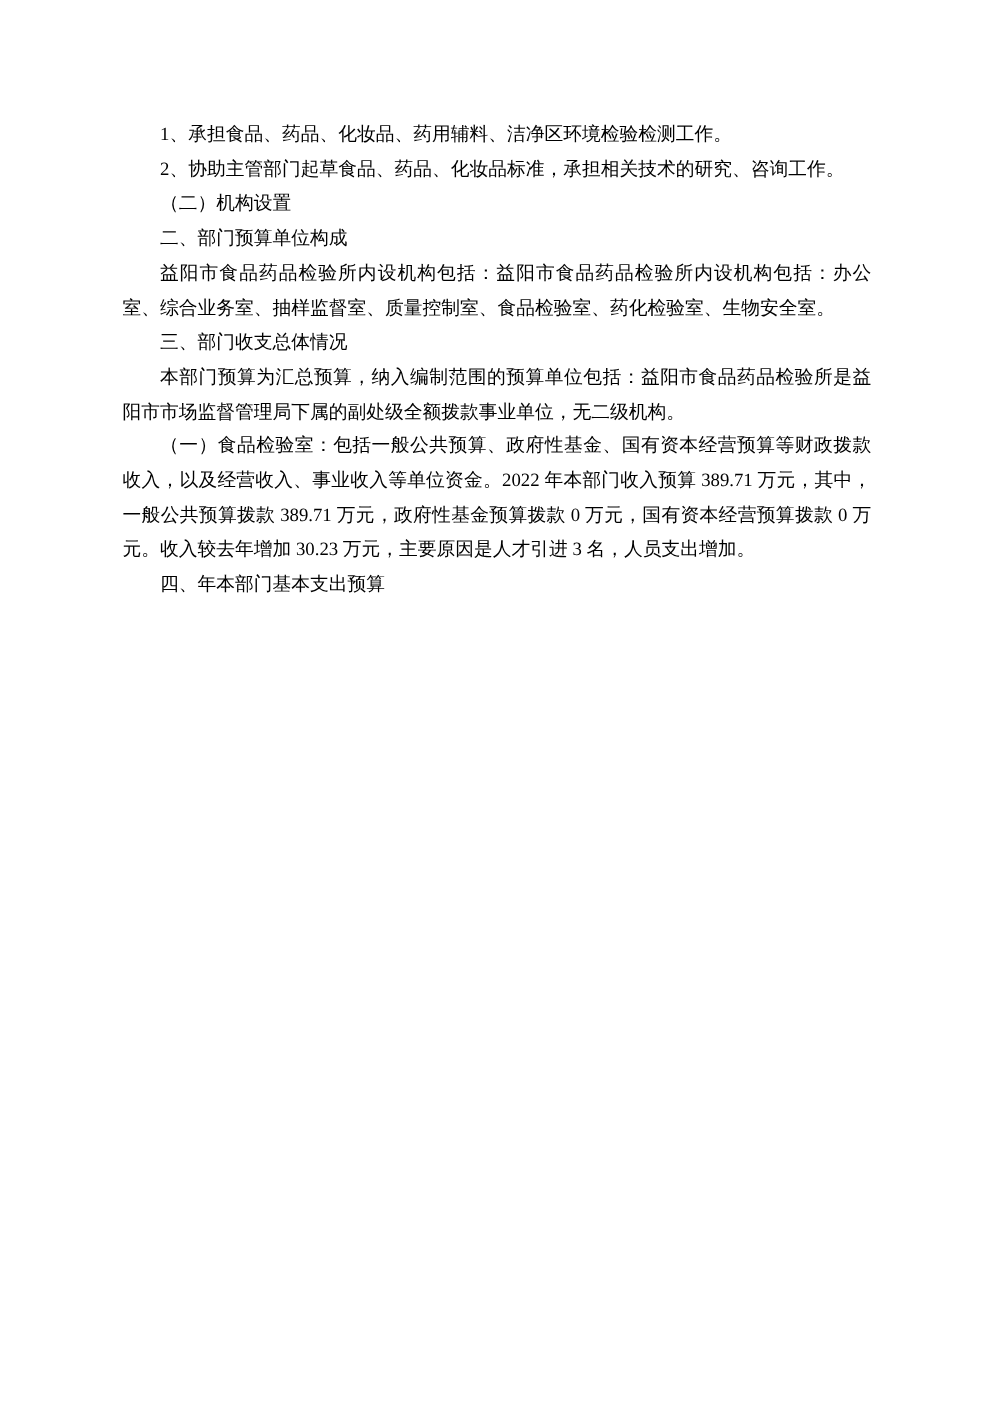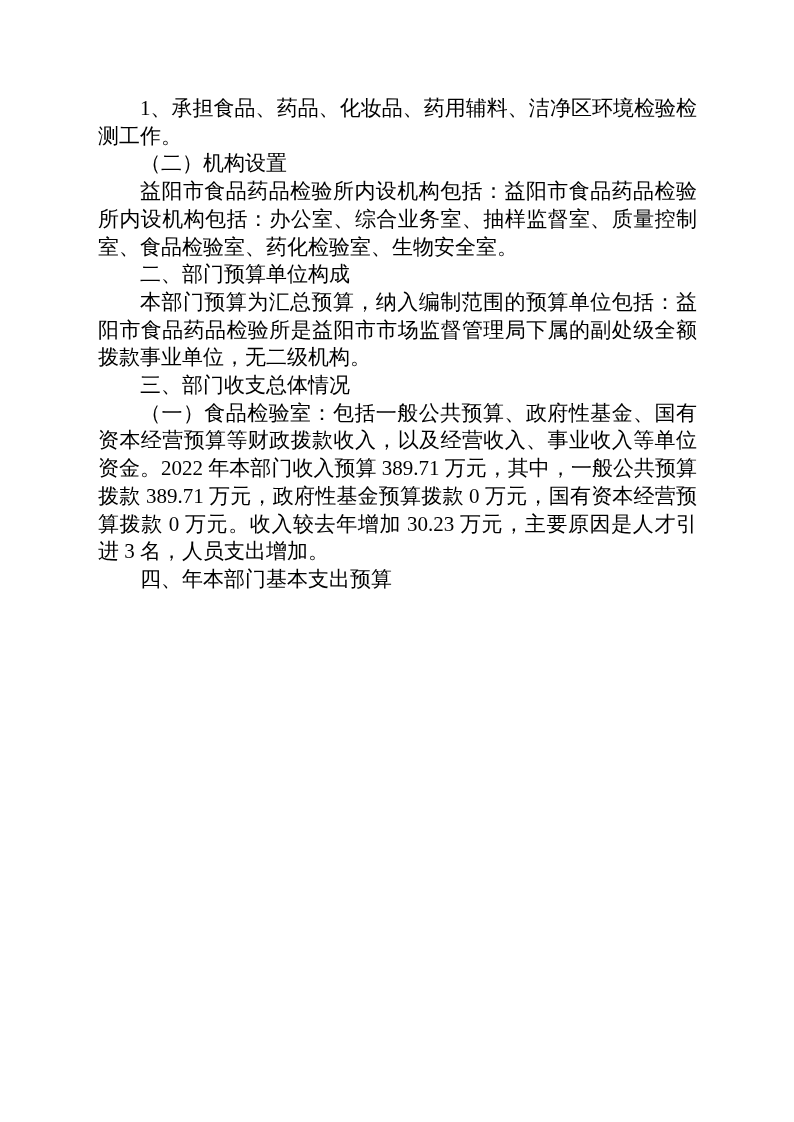--- a/index.html
+++ b/index.html
@@ -19,48 +19,49 @@
     height: 1122px;
     background: #ffffff;
   }
   .content {
     position: absolute;
     left: 98px;
     top: 95px;
     width: 599px;
   }
   .para {
-    font-size: 21px;
+    font-size: 15px;
     line-height: 27.7px;
     text-align: justify;
     text-justify: inter-ideograph;
     text-indent: 2em;
     word-break: break-all;
   }
   .para .lead { font-weight: normal; }
   .heading { font-weight: bold; }
 </style>
 </head>
 <body>
 
 <div class="page">
   <div class="content">
 
     <p class="para"><span class="lead"></span><span>1、承担食品、药品、化妆品、药用辅料、洁净区环境检验检测工作。</span></p>
 
+    <p class="para"><span class="lead"></span><span>2、协助主管部门起草食品、药品、化妆品标准，承担相关技术的研究、咨询工作。</span></p>
 
     <p class="para heading"><span class="lead">（二）机构设置</span><span></span></p>
 
+    <p class="para heading"><span class="lead">二、部门预算单位构成</span><span></span></p>
+
     <p class="para"><span class="lead"></span><span>益阳市食品药品检验所内设机构包括：益阳市食品药品检验所内设机构包括：办公室、综合业务室、抽样监督室、质量控制室、食品检验室、药化检验室、生物安全室。</span></p>
 
-    <p class="para heading"><span class="lead">二、部门预算单位构成</span><span></span></p>
+    <p class="para heading"><span class="lead">三、部门收支总体情况</span><span></span></p>
 
     <p class="para"><span class="lead"></span><span>本部门预算为汇总预算，纳入编制范围的预算单位包括：益阳市食品药品检验所是益阳市市场监督管理局下属的副处级全额拨款事业单位，无二级机构。</span></p>
-
-    <p class="para heading"><span class="lead">三、部门收支总体情况</span><span></span></p>
 
     <p class="para"><span class="lead">（一）食品检验室：</span><span>包括一般公共预算、政府性基金、国有资本经营预算等财政拨款收入，以及经营收入、事业收入等单位资金。2022 年本部门收入预算 389.71 万元，其中，一般公共预算拨款 389.71 万元，政府性基金预算拨款 0 万元，国有资本经营预算拨款 0 万元。收入较去年增加 30.23 万元，主要原因是人才引进 3 名，人员支出增加。</span></p>
 
 
     <p class="para heading"><span class="lead">四、年本部门基本支出预算</span><span></span></p>
 
 
 
   </div>
 </div>

